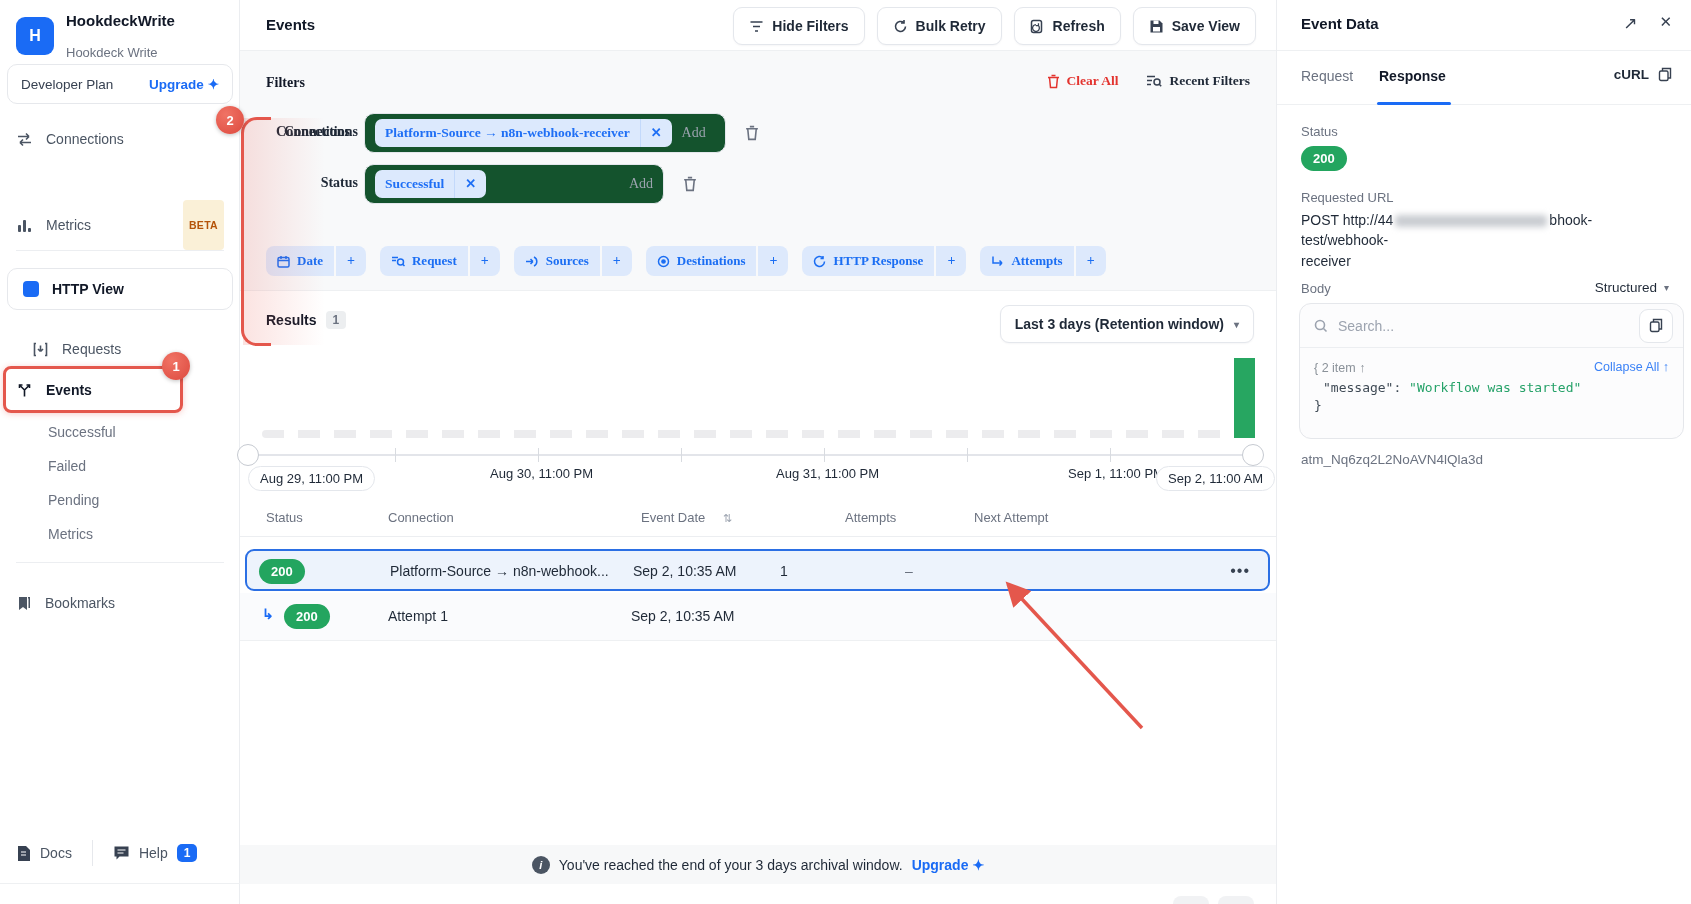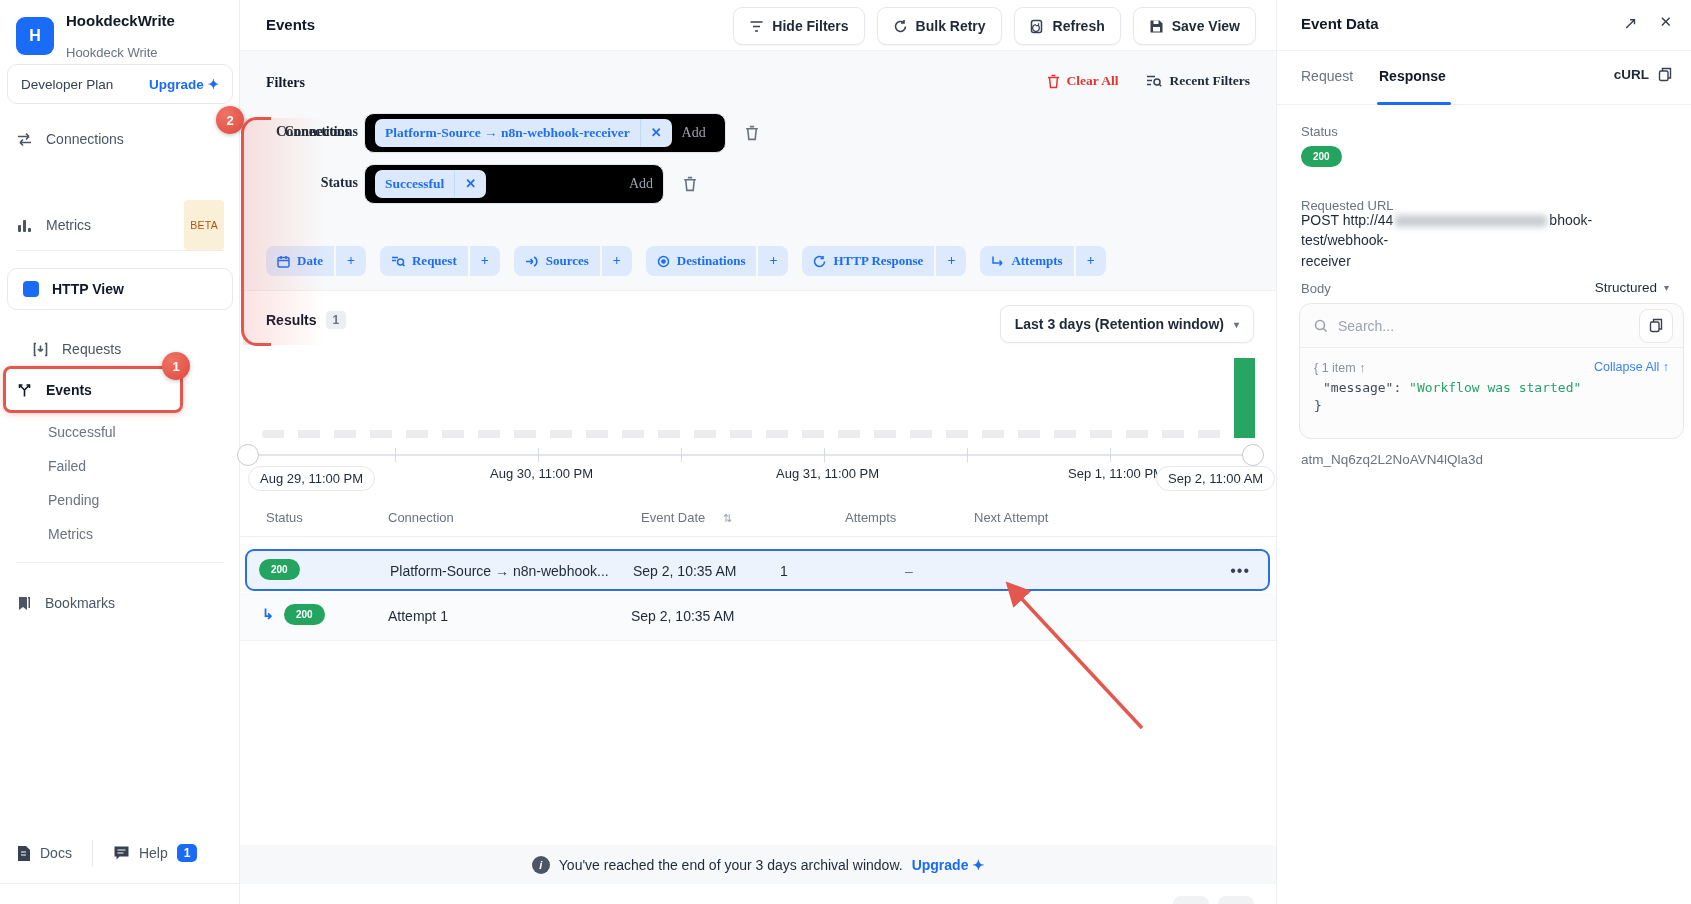--- a/index.html
+++ b/index.html
@@ -13,21 +13,21 @@
   .ws { position:absolute; left:16px; top:12px; display:flex; gap:12px; align-items:center; }
   .ws-logo { width:38px; height:38px; border-radius:9px; background:#1a6bf5; color:#fff; font-weight:bold; font-size:16px; display:flex; align-items:center; justify-content:center; }
   .ws-name { font-size:15px; font-weight:bold; color:#111827; }
   .ws-sub { font-size:13px; color:#6b7280; margin-top:16px; }
   .plan-card { position:absolute; left:7px; top:64px; width:226px; height:40px; border:1px solid #e6e8ec; border-radius:10px; display:flex; align-items:center; justify-content:space-between; padding:0 13px; background:#fff; }
   .plan-label { font-size:13.5px; color:#374151; }
   .upgrade-link { font-size:13.5px; font-weight:bold; color:#1a6bf5; display:flex; gap:4px; align-items:center; cursor:pointer; }
   .nav-item { position:absolute; left:0; width:240px; height:34px; display:flex; align-items:center; padding:0 16px; gap:13px; font-size:14px; color:#4b5563; cursor:pointer; }
   .nav-item .lbl { flex:1; }
   .badge-red { background:#ef4444; color:#fff; font-size:12px; font-weight:bold; border-radius:6px; padding:2px 7px; }
-  .badge-beta { background:#faf0d7; color:#b45309; font-size:10.5px; font-weight:normal; border-radius:4px; padding:19px 6px; letter-spacing:.3px;text-align:right; }
+  .badge-beta { background:#faf0d7; color:#b45309; font-size:10.5px; font-weight:bold; border-radius:4px; padding:19px 6px; letter-spacing:.3px;text-align:right; }
   .sb-divider { position:absolute; left:16px; width:208px; border-top:1px solid #eceef1; }
   .httpview { position:absolute; left:7px; top:268px; width:226px; height:42px; border:1px solid #e6e8ec; border-radius:10px; display:flex; align-items:center; gap:13px; padding:0 15px; background:#fff; cursor:pointer; }
   .httpview .sq { width:16px; height:16px; border-radius:4px; background:#1a6bf5; }
   .httpview .lbl { font-size:14px; font-weight:bold; color:#111827; }
   .nav-bold { font-weight:bold; color:#111827; }
   .sub-item { position:absolute; left:48px; font-size:14px; color:#6b7280; cursor:pointer; }
   .sb-footer { position:absolute; left:0; top:840px; width:240px; display:flex; align-items:center; padding:0 16px; gap:10px; }
   .foot-link { display:flex; align-items:center; gap:9px; font-size:14px; color:#4b5563; cursor:pointer; }
   .vdiv { width:1px; height:26px; background:#e6e8ec; margin:0 10px; }
   .badge-blue { background:#1a6bf5; color:#fff; font-size:12px; font-weight:bold; border-radius:5px; padding:2px 7px; }
@@ -39,21 +39,21 @@
   .m-title { position:absolute; left:26px; top:16px; font-size:15px; font-weight:bold; color:#111827; }
   .hbtns { position:absolute; right:20px; top:7px; display:flex; gap:12px; }
   .hbtn { height:38px; display:flex; align-items:center; gap:8px; padding:0 15px; background:#fff; border:1px solid #e4e7ec; border-radius:9px; font-size:14px; font-weight:bold; color:#1f2937; box-shadow:0 1px 2px rgba(16,24,40,.04); cursor:pointer; }
 
   .filters { position:absolute; left:0; top:51px; width:1036px; height:240px; background:#f8f9fa; border-bottom:1px solid #eef0f2;font-family:Liberation Serif, serif; }
   .f-title { position:absolute; left:26px; top:24px; font-size:14px; font-weight:bold; color:#111827; }
   .f-actions { position:absolute; right:26px; top:22px; display:flex; gap:28px; align-items:center; }
   .clear-all { display:flex; gap:7px; align-items:center; color:#e3342f; font-size:13.5px; font-weight:bold; cursor:pointer; }
   .recent { display:flex; gap:7px; align-items:center; color:#1f2937; font-size:13.5px; font-weight:bold; cursor:pointer; }
   .f-row-label { position:absolute; font-size:14px; font-weight:bold; color:#1f2937; text-align:right; width:110px; }
-  .f-input { position:absolute; background:#000000; border:1px solid #e4e7ec; border-radius:10px; display:flex; align-items:center; padding:0 10px; gap:10px; }
+  .f-input { position:absolute; background:#14532d; border:1px solid #e4e7ec; border-radius:10px; display:flex; align-items:center; padding:0 10px; gap:10px; }
   .chip { background:#dcE9fd; background:#dce9fd; color:#1f6ff5; font-size:13.5px; font-weight:bold; border-radius:7px; display:flex; align-items:center; overflow:hidden; }
   .chip .txt { padding:6px 10px; }
   .chip .x { padding:6px 10px; border-left:1px solid #c3d9fb; cursor:pointer; font-size:13px; }
   .add-lbl { color:#9ca3af; font-size:14px; cursor:pointer; }
   .trash { position:absolute; color:#6b7280; cursor:pointer; }
   .qrow { position:absolute; left:26px; top:195px; display:flex; gap:14px; }
   .qpill { display:flex; gap:2px; font-size:13px; font-weight:bold; color:#1b6ef3; }
   .qseg { background:#dde9fc; display:flex; align-items:center; gap:7px; padding:0 11px; height:30px; cursor:pointer; }
   .qlabel { border-radius:8px 0 0 8px; }
   .qplus { border-radius:0 8px 8px 0; font-size:14px; }
@@ -70,21 +70,21 @@
   .slider-ticks { position:absolute; left:155px; top:448px; width:720px; height:14px; background:repeating-linear-gradient(90deg,#d8dbe0 0 1px,transparent 1px 143px); }
   .s-handle { position:absolute; top:444px; width:22px; height:22px; border-radius:50%; background:#fff; border:1.5px solid #c6cad1; }
   .axis-lbl { position:absolute; top:466px; font-size:13px; color:#1f2937; }
   .axis-pill { border:1px solid #e4e7ec; border-radius:999px; padding:4px 11px; background:#fff; }
 
   .thead { position:absolute; left:0; top:500px; width:1036px; height:37px; border-bottom:1px solid #eceef1; font-size:13px; color:#6b7280; }
   .th { position:absolute; top:10px; }
   .sorticon { color:#9ca3af; font-size:11px; }
   .row-sel { position:absolute; left:5px; top:549px; width:1025px; height:42px; background:#edf3fc; border:2px solid #2b6fe4; border-radius:9px; cursor:pointer; }
   .row-sub { position:absolute; left:0; top:593px; width:1036px; height:48px; background:#fafbfd; border-bottom:1px solid #eef0f2; cursor:pointer; }
-  .pill-green { background:#23a55f; color:#fff; font-size:10px; font-weight:bold; border-radius:999px; padding:5px 12px; display:inline-block; }
+  .pill-green { background:#23a55f; color:#fff; font-size:13px; font-weight:bold; border-radius:999px; padding:5px 12px; display:inline-block; }
   .cell { position:absolute; font-size:14px; color:#1f2937; }
   .dots-menu { position:absolute; color:#374151; font-size:16px; letter-spacing:1px; cursor:pointer; }
 
   .foot-bar { position:absolute; left:0; top:845px; width:1036px; height:39px; background:#f7f8f9; display:flex; align-items:center; justify-content:center; gap:9px; font-size:14px; color:#1f2937; }
   .info-ic { width:18px; height:18px; border-radius:50%; background:#4b5563; color:#fff; font-size:11px; font-weight:bold; display:flex; align-items:center; justify-content:center; font-style:italic; }
   .foot-upgrade { color:#1a6bf5; font-weight:bold; display:flex; gap:4px; align-items:center; cursor:pointer; }
   .pag-stub { position:absolute; top:896px; width:36px; height:18px; background:#f1f2f4; border-radius:8px 8px 0 0; }
 
   
   #panel { position:absolute; left:1276px; top:0; width:415px; height:904px; background:#fff; border-left:1px solid #ebedf0; }
@@ -461,21 +461,21 @@
         <svg width="14" height="15" viewBox="0 0 14 15" fill="none" stroke="#374151" stroke-width="1.4">
             <rect x="1.5" y="4" width="8.5" height="9.5" rx="1.5"></rect>
             <path d="M4.5 4V1.5h8v9.5H10"></path>
           </svg>
       </span>
     </div>
 
     <div class="p-lbl" style="top:124px;">Status</div>
     <span class="pill-green" style="position:absolute; left:24px; top:146px;">200</span>
 
-    <div class="p-lbl" style="top:190px;margin-top:8px;">Requested URL</div>
+    <div class="p-lbl" style="top:190px;">Requested URL</div>
     <div class="p-url"><span>POST http://44</span><span class="blurbox"></span><span>bhook-test/webhook-</span><br><span>receiver</span></div>
 
     <div class="p-lbl" style="top:281px;">Body</div>
     <div class="structured">
       <span>Structured</span>
       <span class="caret">▾</span>
     </div>
 
     <div class="body-card">
       <div class="search-row">
@@ -485,21 +485,21 @@
           </svg>
         <input class="search-input" placeholder="Search..." style="">
         <button class="copy-btn">
           <svg width="14" height="15" viewBox="0 0 14 15" fill="none" stroke="#374151" stroke-width="1.4">
               <rect x="1.5" y="4" width="8.5" height="9.5" rx="1.5"></rect>
               <path d="M4.5 4V1.5h8v9.5H10"></path>
             </svg>
         </button>
       </div>
       <div class="json-area">
-        <span class="j-sum">{ 1 item ↑</span>
+        <span class="j-sum">{ 2 item ↑</span>
         <span class="j-collapse">Collapse All ↑</span>
         <div class="j-line">
           <span class="j-key">"message":</span>
           <span class="j-val">"Workflow was started"</span>
         </div>
         <div class="j-close">}</div>
       </div>
     </div>
 
     <div class="event-id">atm_Nq6zq2L2NoAVN4lQla3d</div>

